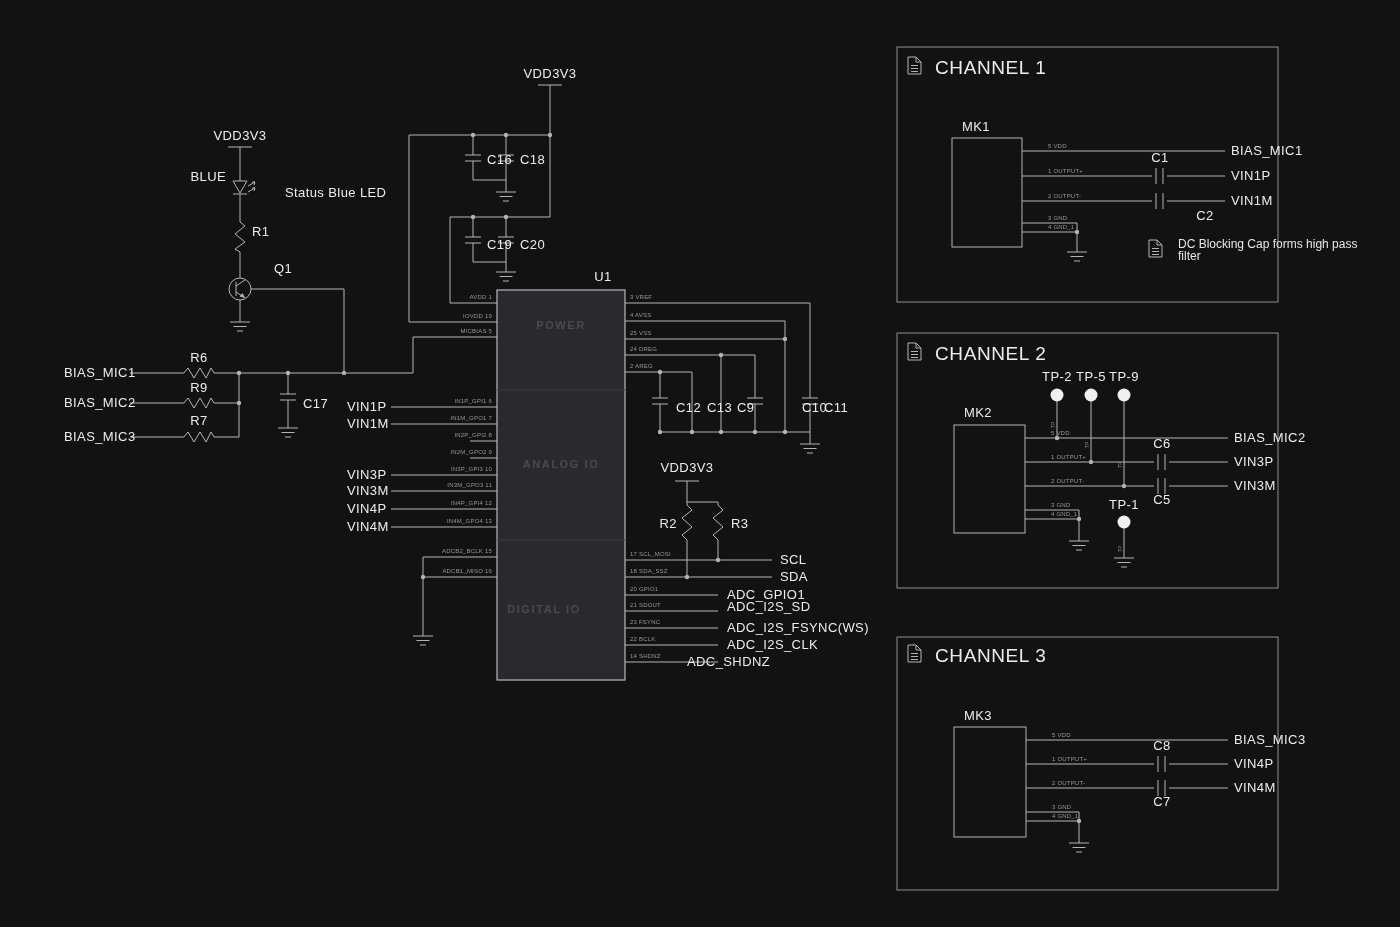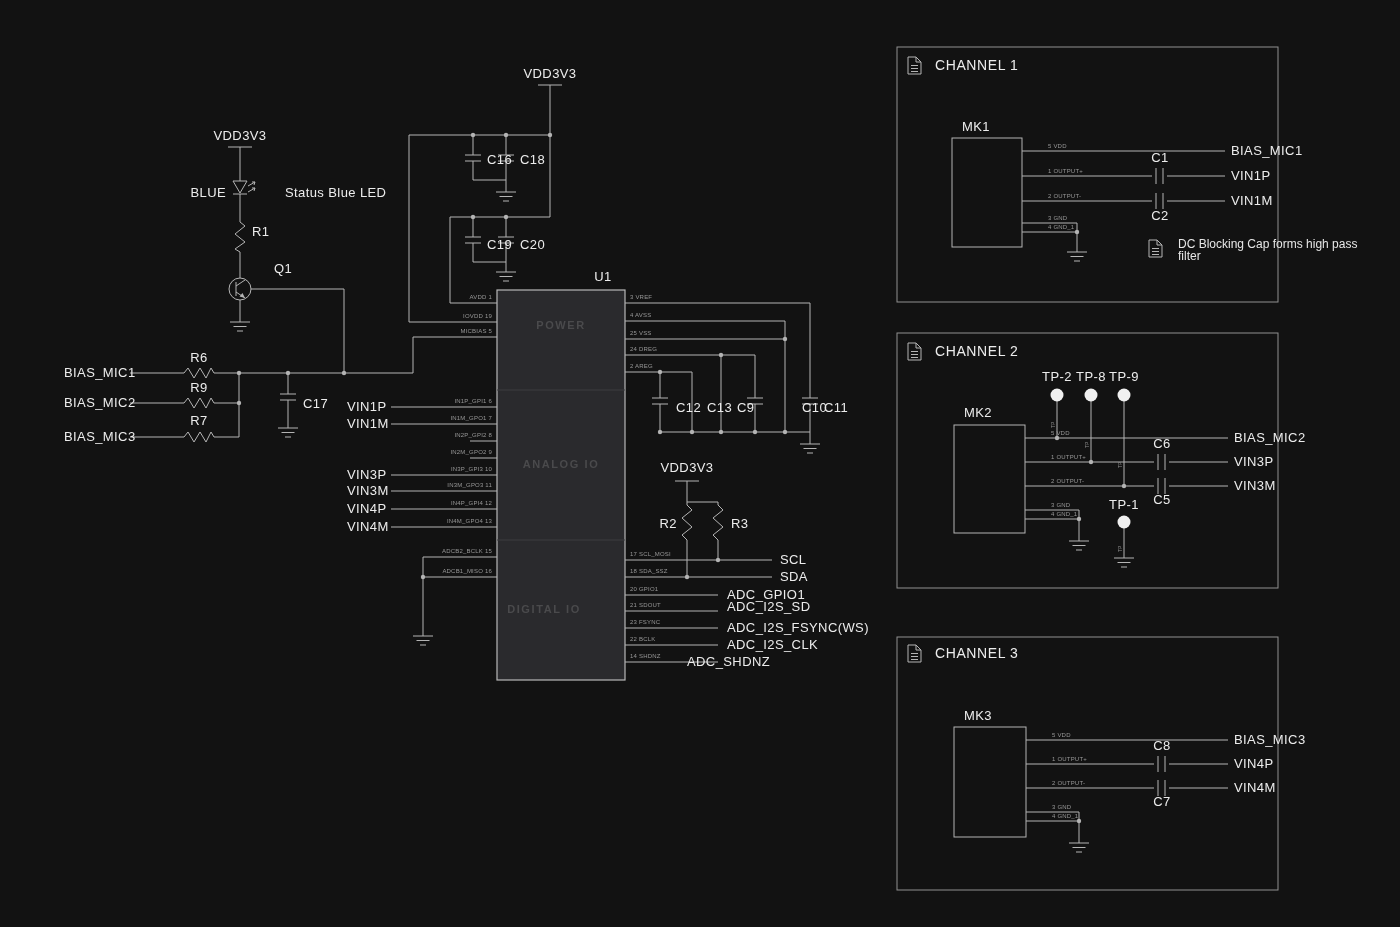--- a/index.html
+++ b/index.html
@@ -5,21 +5,21 @@
   html,body{margin:0;padding:0;background:#121212;}
   #canvas{position:relative;width:1400px;height:927px;background:#121212;overflow:hidden;
           font-family:"Liberation Sans",sans-serif;}
   svg{position:absolute;left:0;top:0;}
   span{position:absolute;white-space:nowrap;line-height:1;display:block;}
   .net{font-size:13px;color:#ececec;letter-spacing:.4px;}
   .c{transform:translateX(-50%);}
   .r{transform:translateX(-100%);}
   .pin{font-size:6px;color:#979797;letter-spacing:.2px;}
   .sec{font-size:11px;font-weight:bold;color:#4a4a4c;letter-spacing:1.6px;}
-  .ptitle{font-size:14px;color:#ececec;letter-spacing:.6px;}
+  .ptitle{font-size:19px;color:#ececec;letter-spacing:.6px;}
   .note{font-size:12px;color:#e6e6e6;}
   .tpv{font-size:5px;color:#8d8d8d;transform:rotate(-90deg);transform-origin:left top;}
 </style>
 </head>
 <body>
 
 <div id="canvas">
 
 <svg width="1400" height="927" viewBox="0 0 1400 927" stroke="#b4b4b4" stroke-width="1" fill="none">
   <defs>
@@ -157,21 +157,21 @@
         <circle cx="1077" cy="232" r="2.2"></circle>
     <circle cx="1057" cy="438" r="2.2"></circle>
         <circle cx="1091" cy="462" r="2.2"></circle>
         <circle cx="1124" cy="486" r="2.2"></circle>
     <circle cx="1079" cy="519" r="2.2"></circle>
         <circle cx="1079" cy="821" r="2.2"></circle>
   </g>
 </svg>
 
 <span class="net c" style="left:240px;top:129px">VDD3V3</span>
-<span class="net r" style="left:226px;top:186px">BLUE</span>
+<span class="net r" style="left:226px;top:170px">BLUE</span>
 <span class="net" style="left:285px;top:186px">Status Blue LED</span>
 <span class="net" style="left:252px;top:225px">R1</span>
 <span class="net" style="left:274px;top:262px">Q1</span>
 
 <span class="net" style="left:64px;top:366px">BIAS_MIC1</span>
 <span class="net" style="left:64px;top:396px">BIAS_MIC2</span>
 <span class="net" style="left:64px;top:430px">BIAS_MIC3</span>
 <span class="net c" style="left:199px;top:351px">R6</span>
 <span class="net c" style="left:199px;top:381px">R9</span>
 <span class="net c" style="left:199px;top:414px">R7</span>
@@ -241,31 +241,31 @@
 <span class="net" style="left:687px;top:655px">ADC_SHDNZ</span>
 
 <span class="ptitle" style="left:935px;top:58px">CHANNEL 1</span>
 <span class="net" style="left:962px;top:120px">MK1</span>
 <span class="pin" style="left:1048px;top:143px">5 VDD</span>
 <span class="pin" style="left:1048px;top:168px">1 OUTPUT+</span>
 <span class="pin" style="left:1048px;top:193px">2 OUTPUT-</span>
 <span class="pin" style="left:1048px;top:215px">3 GND</span>
 <span class="pin" style="left:1048px;top:224px">4 GND_1</span>
 <span class="net c" style="left:1160px;top:151px">C1</span>
-<span class="net c" style="left:1160px;top:209px">C2</span>
+<span class="net c" style="left:1205px;top:209px">C2</span>
 <span class="net" style="left:1231px;top:144px">BIAS_MIC1</span>
 <span class="net" style="left:1231px;top:169px">VIN1P</span>
 <span class="net" style="left:1231px;top:194px">VIN1M</span>
 <span class="note" style="left:1178px;top:238px">DC Blocking Cap forms high pass</span>
 <span class="note" style="left:1178px;top:250px">filter</span>
 
 <span class="ptitle" style="left:935px;top:344px">CHANNEL 2</span>
 <span class="net" style="left:964px;top:406px">MK2</span>
 <span class="net c" style="left:1057px;top:370px">TP-2</span>
-<span class="net c" style="left:1091px;top:370px">TP-8</span>
+<span class="net c" style="left:1091px;top:370px">TP-5</span>
 <span class="net c" style="left:1124px;top:370px">TP-9</span>
 <span class="tpv" style="left:1051px;top:428px">TP</span>
 <span class="tpv" style="left:1085px;top:448px">TP</span>
 <span class="tpv" style="left:1118px;top:468px">TP</span>
 <span class="tpv" style="left:1118px;top:552px">TP</span>
 <span class="pin" style="left:1051px;top:430px">5 VDD</span>
 <span class="pin" style="left:1051px;top:454px">1 OUTPUT+</span>
 <span class="pin" style="left:1051px;top:478px">2 OUTPUT-</span>
 <span class="pin" style="left:1051px;top:502px">3 GND</span>
 <span class="pin" style="left:1051px;top:511px">4 GND_1</span>

